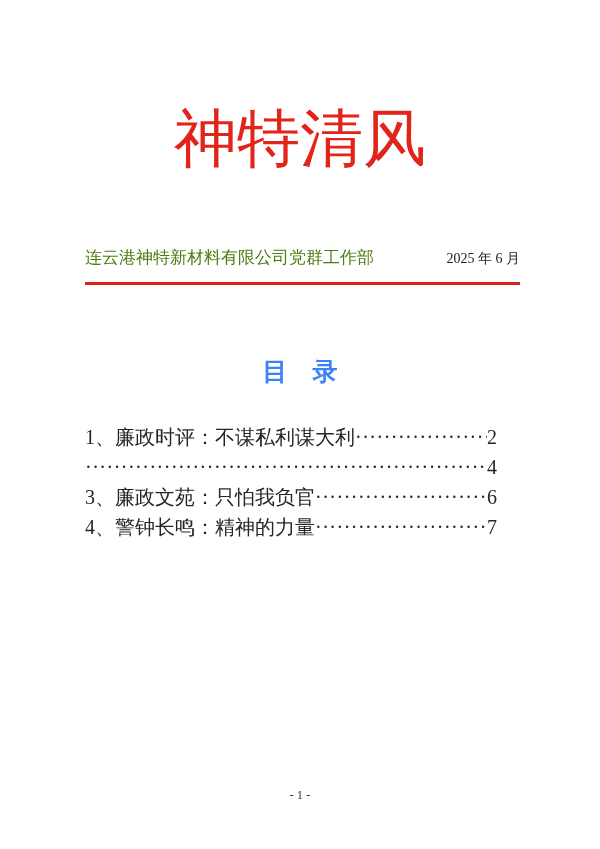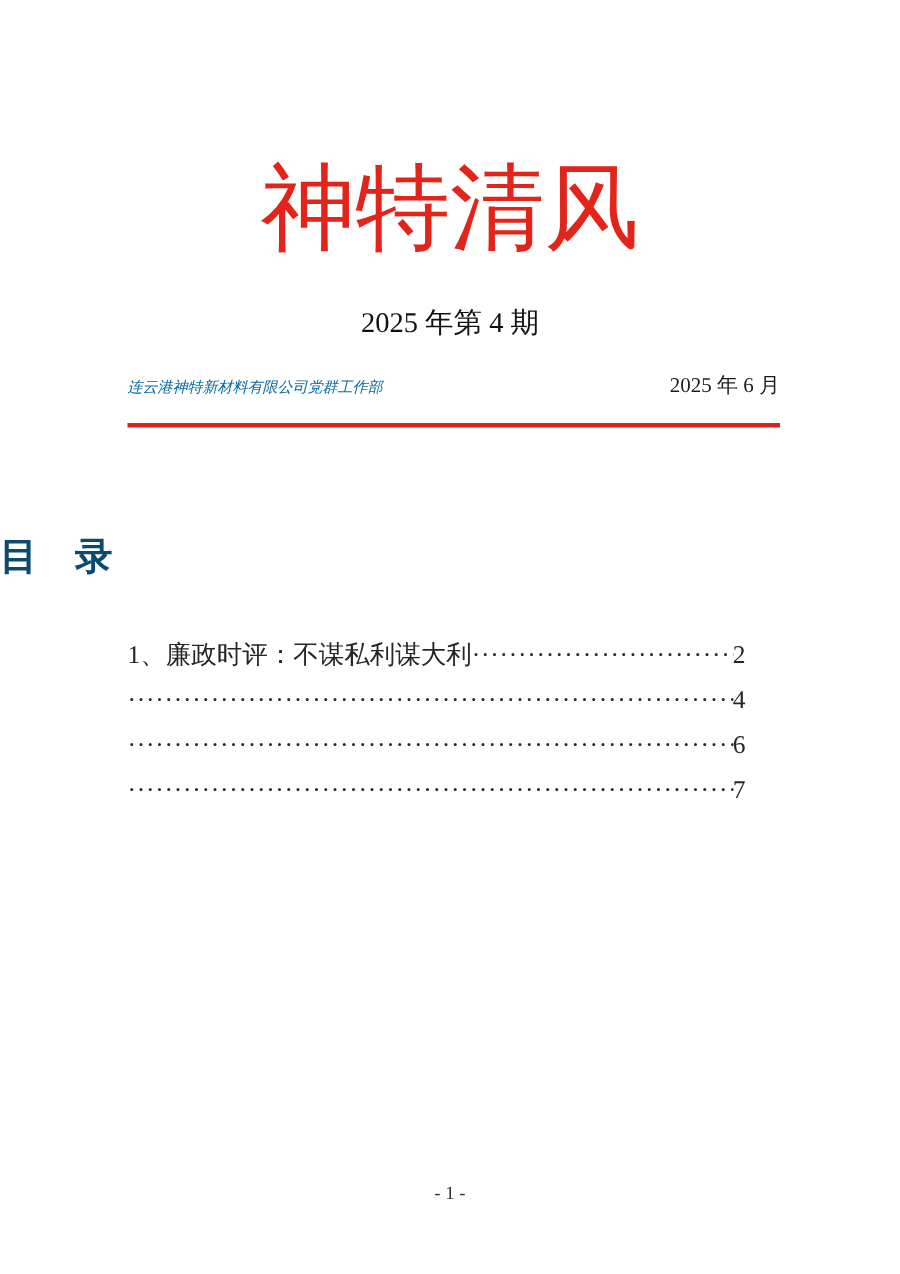--- a/index.html
+++ b/index.html
@@ -40,55 +40,54 @@
     color:#111111;
   }
   .masthead-row{
     position:absolute;
     top:249px;left:85px;width:435px;
     display:flex;
     justify-content:space-between;
     align-items:baseline;
   }
   .publisher{
-    font-size:10px;
+    font-size:17px;
     line-height:18px;
-    color:#0369a1;
+    color:#4d7c0f;
     white-space:nowrap;
-    font-style:italic;
   }
   .issue-date{
     font-size:14px;
     line-height:18px;
     color:#1c1c1c;
     white-space:nowrap;
   }
   .red-rule{
     position:absolute;
     top:282px;left:85px;width:435px;height:3px;
     background:var(--rule-red);
   }
   .toc-heading{
     position:absolute;
     top:356px;left:0;right:0;
-    text-align:left;
+    text-align:center;
     font-size:25px;
     line-height:32px;
     font-weight:bold;
-    color:#0c4a6e;
+    color:#3b82f6;
   }
   .toc-list{
     position:absolute;
     top:422px;left:85px;width:412px;
   }
   .toc-entry{
     display:flex;
     align-items:center;
     height:30px;
-    font-size:17px;
+    font-size:20px;
     line-height:30px;
     color:#262626;
     white-space:nowrap;
   }
   .toc-entry-label{
     flex:0 0 auto;
   }
   .toc-leader{
     flex:1 1 auto;
     overflow:hidden;
@@ -108,21 +107,20 @@
     color:#333333;
   }
 </style>
 </head>
 <body>
 
 <div class="page">
 
   <div class="masthead-title">神特清风</div>
 
-  <div class="issue-line">2025 年第 4 期</div>
 
   <div class="masthead-row">
     <span class="publisher">连云港神特新材料有限公司党群工作部</span>
     <span class="issue-date">2025 年 6 月</span>
   </div>
 
   <div class="red-rule"></div>
 
   <div class="toc-heading">目　录</div>
 
@@ -133,25 +131,27 @@
       <span class="toc-leader">····································································································</span>
       <span class="toc-page">2</span>
     </div>
 
     <div class="toc-entry">
       <span class="toc-leader">····································································································</span>
       <span class="toc-page">4</span>
     </div>
 
     <div class="toc-entry">
+      <span class="toc-entry-label">3、廉政文苑：只怕我负官</span>
       <span class="toc-leader">····································································································</span>
       <span class="toc-page">6</span>
     </div>
 
     <div class="toc-entry">
+      <span class="toc-entry-label">4、警钟长鸣：精神的力量</span>
       <span class="toc-leader">····································································································</span>
       <span class="toc-page">7</span>
     </div>
 
   </div>
 
   <div class="footer-page-number">- 1 -</div>
 
 </div>
 

